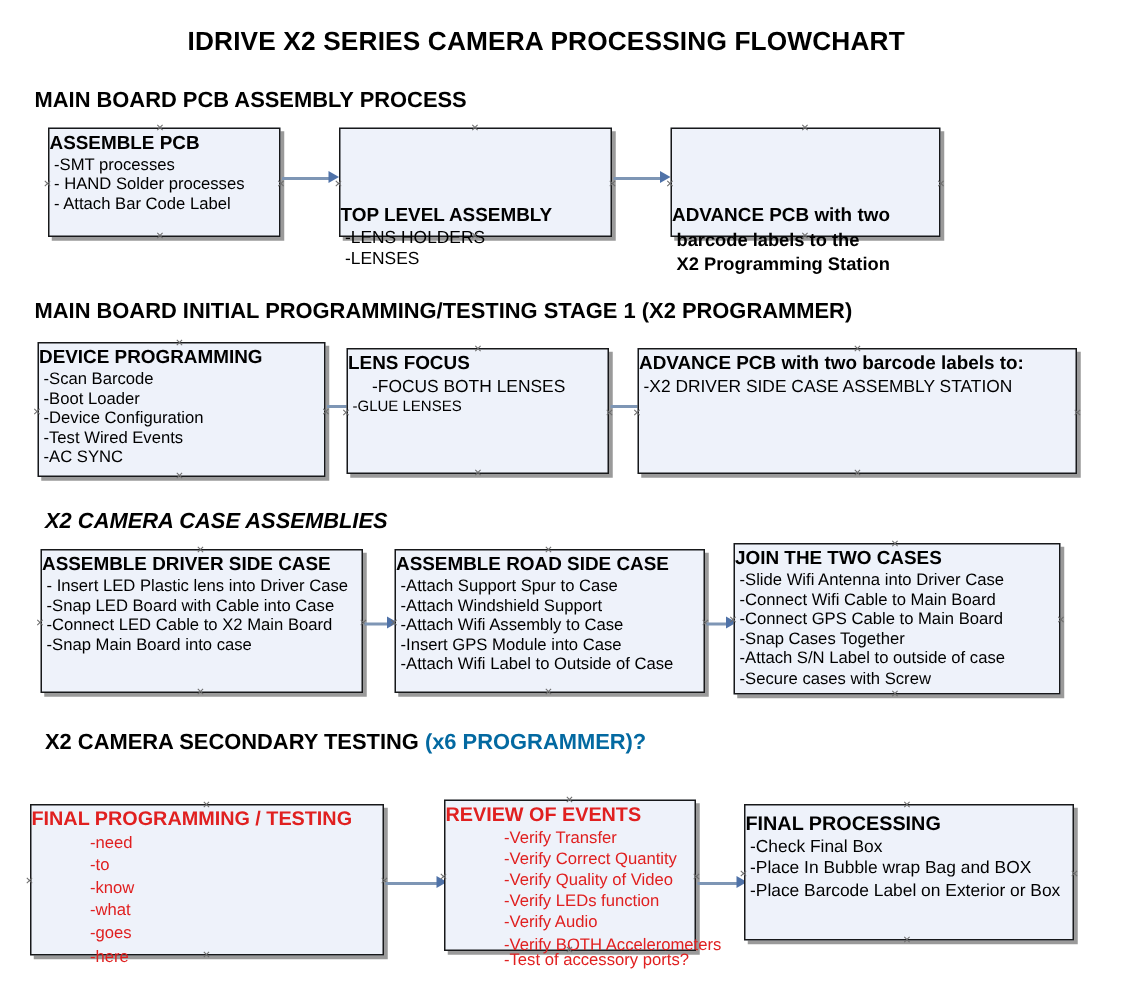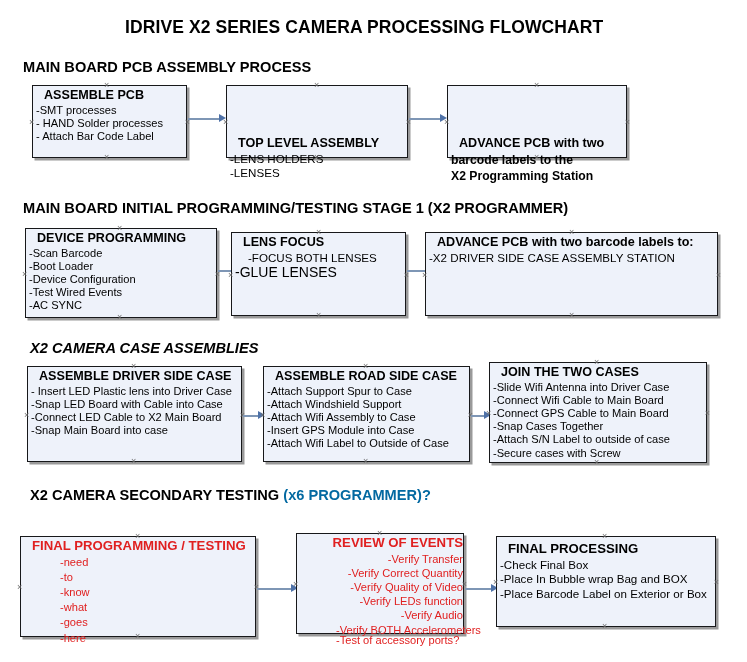--- a/index.html
+++ b/index.html
@@ -37,21 +37,21 @@
     border:1.3px solid #17181a;
     box-shadow:2.5px 2.5px 0 0 #9a9a9a;
     box-sizing:border-box;
     overflow:visible;
   }
   .box .bhead{
     font-size:12.6px;
     font-weight:bold;
     line-height:14.5px;
     white-space:nowrap;
-    padding:2px 0 1px 11px;
+    padding:2px 0 1px 0;
   }
   .box .bitem{
     font-size:11.1px;
     line-height:13.2px;
     white-space:nowrap;
     padding-left:3px;
   }
   .box.red .bhead{color:#e02020;}
   .box.red .bitem{color:#e02020;margin-left:36px;}
 
@@ -152,21 +152,21 @@
   </div>
 
   <div class="arrow" style="left:218px;top:266px;width:33px;">
     <div class="shaft" style="width:28px;"></div>
     <div class="head"></div>
   </div>
 
   <div class="box" style="left:231px;top:232px;width:175px;height:84px;">
     <div class="bhead">LENS FOCUS</div>
     <div class="bitem" style="font-size:11.6px;line-height:14px;padding-left:16px;">-FOCUS BOTH LENSES</div>
-    <div class="bitem" style="font-size:14px;line-height:14px;">-GLUE LENSES</div>
+    <div class="bitem" style="font-size:10px;line-height:14px;">-GLUE LENSES</div>
     <span class="xm" style="left:84px;top:-5px;">×</span>
     <span class="xm" style="left:84px;bottom:-5px;">×</span>
     <span class="xm" style="left:-4px;top:38px;">×</span>
     <span class="xm" style="right:-4px;top:38px;">×</span>
   </div>
 
   <div class="arrow" style="left:407px;top:266px;width:34px;">
     <div class="shaft" style="width:29px;"></div>
     <div class="head"></div>
   </div>
@@ -249,21 +249,21 @@
     <span class="xm" style="left:114px;bottom:-5px;">×</span>
     <span class="xm" style="left:-4px;top:46px;">×</span>
     <span class="xm" style="right:-4px;top:46px;">×</span>
   </div>
 
   <div class="arrow" style="left:257px;top:584px;width:41px;">
     <div class="shaft" style="width:36px;"></div>
     <div class="head"></div>
   </div>
 
-  <div class="box red" style="left:296px;top:533px;width:168px;height:101px;text-align:right;">
+  <div class="box red" style="left:296px;top:533px;width:168px;height:101px;">
     <div class="bhead" style="font-size:13.2px;">REVIEW OF EVENTS</div>
     <div class="bitem" style="line-height:14.2px;">-Verify Transfer</div>
     <div class="bitem" style="line-height:14.2px;">-Verify Correct Quantity</div>
     <div class="bitem" style="line-height:14.2px;">-Verify Quality of Video</div>
     <div class="bitem" style="line-height:14.2px;">-Verify LEDs function</div>
     <div class="bitem" style="line-height:14.2px;">-Verify Audio</div>
     <div class="bitem" style="line-height:14.2px;">-Verify BOTH Accelerometers</div>
     <div class="bitem" style="line-height:14.2px;position:absolute;left:0;top:99px;">-Test of accessory ports?</div>
     <span class="xm" style="left:80px;top:-5px;">×</span>
     <span class="xm" style="left:80px;bottom:-5px;">×</span>

